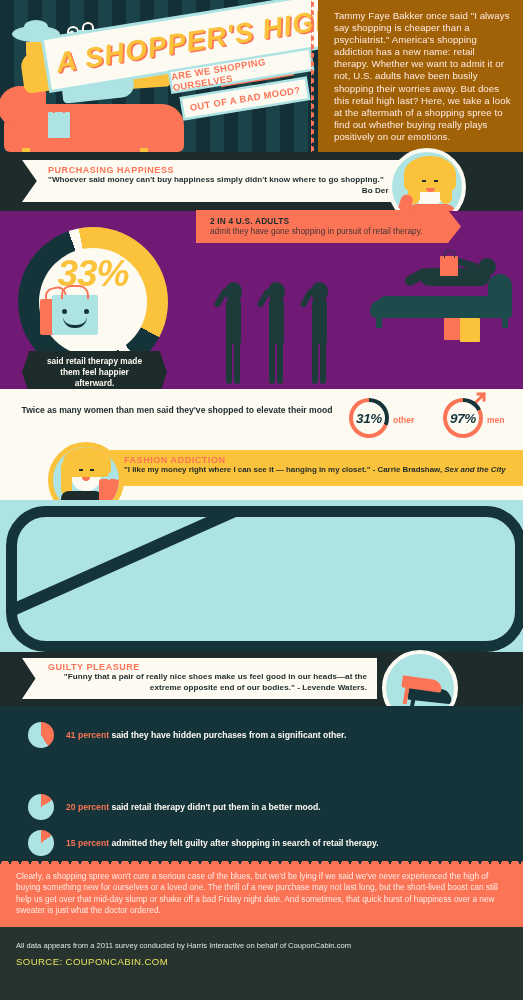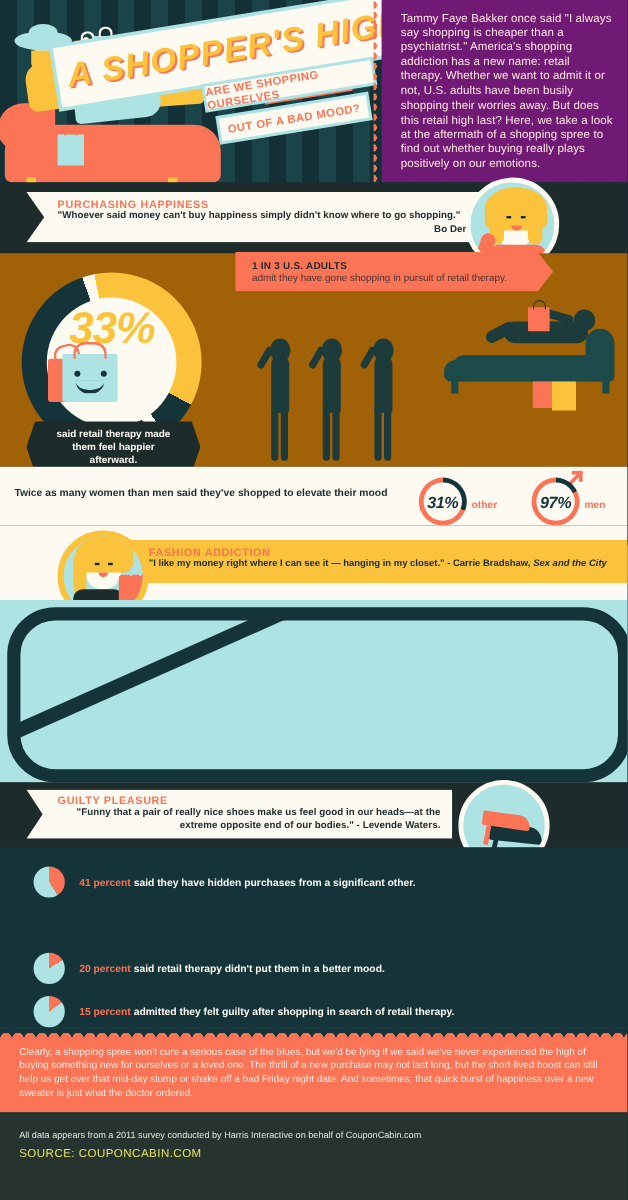--- a/index.html
+++ b/index.html
@@ -9,21 +9,21 @@
     background: #15343a;
     overflow: hidden;
   }
   #page { position: relative; width: 523px; height: 1000px; overflow: hidden; }
 
   
   .hero { position: absolute; left:0; top:0; width:523px; height:152px; background:#133036; overflow:hidden; }
   .hero-stripes { position:absolute; inset:0; background:repeating-linear-gradient(90deg,#133036 0 14px,#1b434a 14px 28px); }
   .hero-right {
     position:absolute; right:0; top:0; width:205px; height:152px;
-    background:#701a75; padding:10px 11px 0 16px;
+    background:#a16207; padding:10px 11px 0 16px;
   }
   .hero-right .zig {
     position:absolute; left:-7px; top:0; width:9px; height:152px;
     background:#fb7456;
     -webkit-mask-image: radial-gradient(circle at 0 4.25px, #000 3.1px, transparent 3.2px);
     mask-image: radial-gradient(circle at 0 4.25px, #000 3.1px, transparent 3.2px);
     -webkit-mask-size:9px 8.5px; mask-size:9px 8.5px; -webkit-mask-repeat:repeat-y; mask-repeat:repeat-y;
   }
   .hero-quote { font-size:9.6px; line-height:12.1px; color:#ffe9e2; letter-spacing:.1px; }
 
@@ -77,21 +77,21 @@
   .banner-kicker { font-size:9px; font-weight:bold; color:#fb7456; letter-spacing:.55px; }
   .banner-quote { font-size:8.1px; font-weight:bold; color:#1d2b2b; line-height:10.6px; letter-spacing:.05px; }
   .banner-attr { display:block; text-align:right; }
   .circ-photo {
     position:absolute; border-radius:50%; background:#aee3e3;
     border:4px solid #fdfaf2; overflow:hidden;
   }
   .ph-photo { left:388px; top:148px; width:78px; height:78px; }
 
   
-  .s33 { position:absolute; left:0; top:211px; width:523px; height:178px; background:#a16207; }
+  .s33 { position:absolute; left:0; top:211px; width:523px; height:178px; background:#701a75; }
   .s33-cyan { position:absolute; left:196px; top:244px; width:327px; height:145px; background:#aee3e3; }
   .donut {
     position:absolute; left:18px; top:16px; width:150px; height:150px; border-radius:50%;
     background:conic-gradient(from 0deg,#fbc23c 0 118deg,#15343a 118deg 143deg,#fdfaf2 143deg 152deg,#15343a 152deg 341deg,#fdfaf2 341deg 349deg,#fbc23c 349deg 360deg);
   }
   .donut-hole { position:absolute; left:21px; top:21px; width:108px; height:108px; background:#fdfaf2; border-radius:50%; }
   .donut-num {
     position:absolute; left:0; right:0; top:26px; text-align:center;
     font-size:37px; font-weight:bold; font-style:italic; color:#fbc23c; letter-spacing:-1px;
   }
@@ -116,21 +116,21 @@
   .ab14-t { font-size:8.3px; color:#453535; }
   .sil { position:absolute; background:#1d3b3b; }
   .sil-head { width:17px; height:19px; border-radius:50% 50% 45% 45%; }
   .sil-body { width:15px; height:46px; border-radius:5px 5px 2px 2px; }
   .sil-leg { width:6px; height:44px; border-radius:0 0 3px 3px; }
   .sil-arm { width:6px; height:20px; border-radius:3px; }
   .couch { position:absolute; background:#1d4a4a; }
 
   
   .band-cream { position:absolute; left:0; top:389px; width:523px; height:49px; background:#fdfaf2; }
-  .wm-text { position:absolute; left:12px; top:405px; width:330px; font-size:8.6px; font-weight:bold; color:#1d2b2b; }
+  .wm-text { position:absolute; left:12px; top:405px; width:330px; font-size:8.6px; font-weight:bold; color:#1d2b2b;text-align:center; }
   .gender { position:absolute; width:40px; height:40px; }
   .gender .ring {
     position:absolute; inset:0; border-radius:50%;
     background:conic-gradient(from 0deg,#15343a 0 var(--a),#fb7456 var(--a) 360deg);
   }
   .gender .ring-in { position:absolute; left:4px; top:4px; width:32px; height:32px; background:#fdfaf2; border-radius:50%; }
   .gender .val {
     position:absolute; inset:0; display:flex; align-items:center; justify-content:center;
     font-size:13.5px; font-weight:bold; font-style:italic; color:#15343a; letter-spacing:-.4px;
   }
@@ -272,21 +272,21 @@
       <div class="sbag"></div>
       <div class="sbag-h"></div>
       <div class="smile-eye" style="left:62px;top:98px"></div>
       <div class="smile-eye" style="left:84px;top:98px"></div>
       <div class="smile-mouth"></div>
     </div>
     <div class="dark-caption cap33">said retail therapy made them feel happier afterward.</div>
   </div>
 
   <div class="arrow-banner ab14">
-    <div class="ab14-k">1 IN 3 U.S. ADULTS</div>
+    <div class="ab14-k">2 IN 4 U.S. ADULTS</div>
     <div class="ab14-t">admit they have gone shopping in pursuit of retail therapy.</div>
   </div>
 
   <div>
     <div class="sil sil-head" style="left:225px;top:282px"></div>
     <div class="sil sil-body" style="left:226px;top:298px"></div>
     <div class="sil sil-arm" style="left:218px;top:288px;transform:rotate(30deg)"></div>
     <div class="sil sil-leg" style="left:226px;top:340px"></div>
     <div class="sil sil-leg" style="left:234px;top:340px"></div>
 

